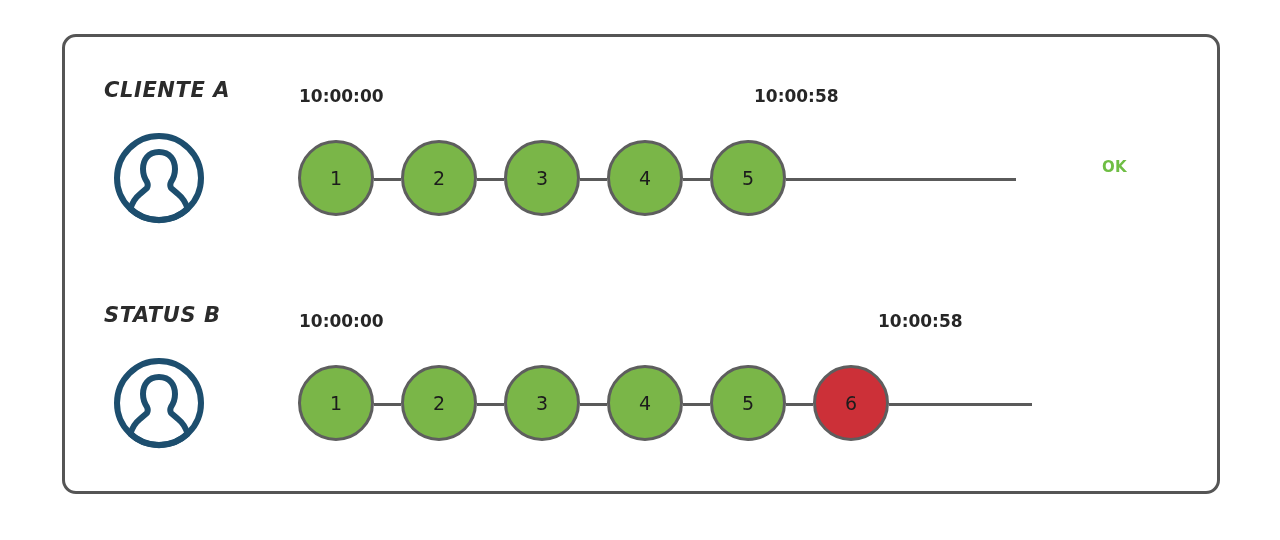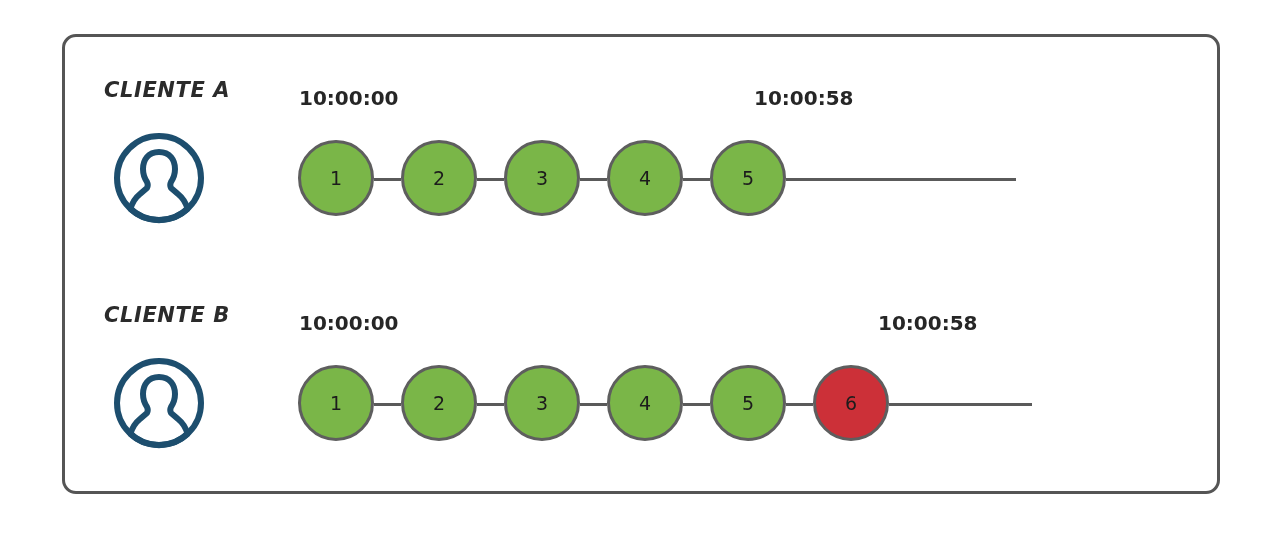--- a/index.html
+++ b/index.html
@@ -62,21 +62,21 @@
     left: 113px;
     top: 132px;
     width: 92px;
     height: 92px;
   }
 
   .timestamp {
     position: absolute;
     top: 86px;
     font-family: "DejaVu Sans", sans-serif;
-    font-size: 20px;
+    font-size: 17px;
     font-weight: bold;
     color: #262626;
     white-space: nowrap;
   }
   .ts-start { left: 299px; }
   .ts-end-a { left: 754px; }
   .ts-end-b { left: 878px; }
 
   
   .chain {
@@ -186,26 +186,27 @@
         </div>
       <div class="node ok" style="left:309px;">
           <span>4</span>
         </div>
       <div class="node ok" style="left:412px;">
           <span>5</span>
         </div>
     </div>
 
     <div class="status status-a">
+      <div class="line2">OK</div>
     </div>
   </div>
 
   <div class="row row-b">
 
-    <div class="client-label">CLIENTE B</div>
+    <div class="client-label">STATUS B</div>
 
     <div class="avatar">
       <svg width="92" height="92" viewBox="0 0 92 92" aria-hidden="true">
         <circle cx="46" cy="46" r="42" fill="none" stroke="#1D4E6E" stroke-width="6"></circle>
         <path d="M46 20
                  C 35 20, 30 28, 30 37
                  C 30 43, 32 47, 34 50
                  C 35 52, 35 54, 34 56
                  L 27 62
                  C 22 66, 19 71, 17.5 77

